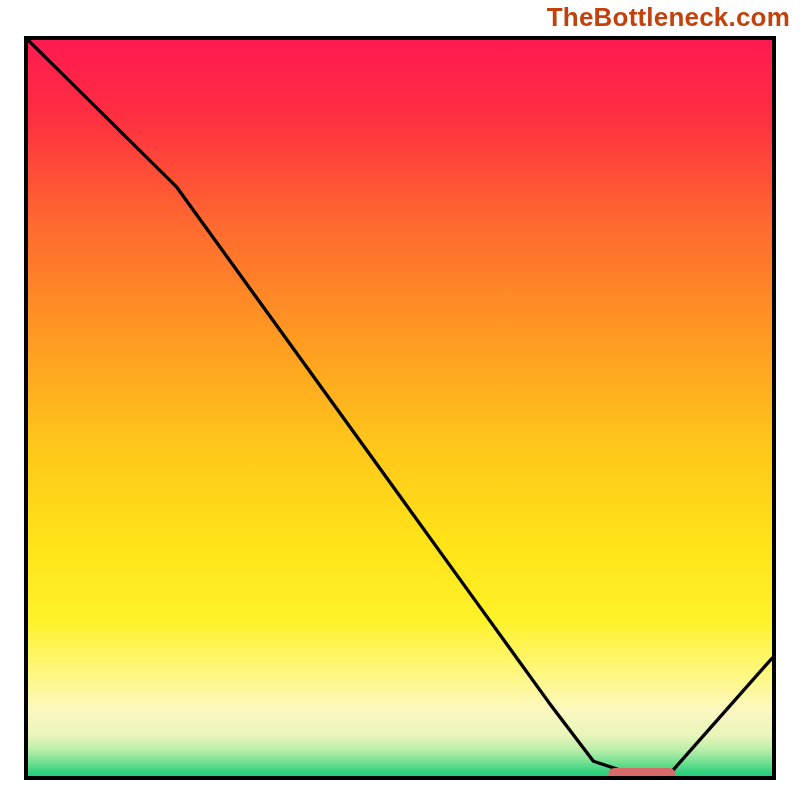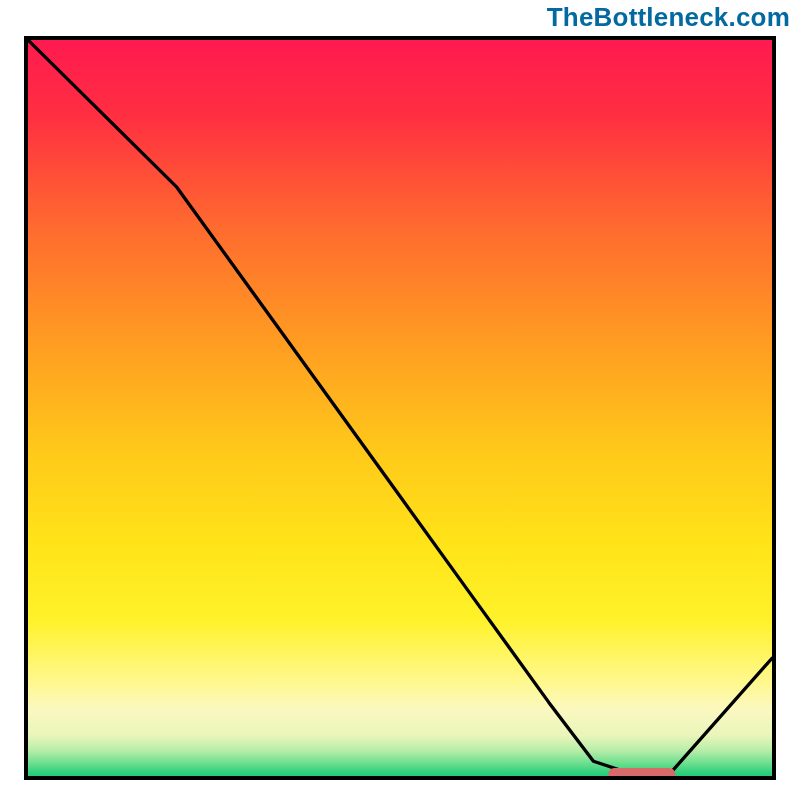--- a/index.html
+++ b/index.html
@@ -15,21 +15,21 @@
     position: relative;
     width: 800px;
     height: 800px;
   }
   .watermark {
     position: absolute;
     top: 2px;
     right: 10px;
     font-size: 26px;
     font-weight: 600;
-    color: #0369a1;
+    color: #c2410c;
     font-family: Arial, sans-serif;
     letter-spacing: 0.2px;
   }
   .plot-frame {
     position: absolute;
     top: 36px;
     left: 24px;
     right: 24px;
     bottom: 20px;
     border: 4px solid #000;

